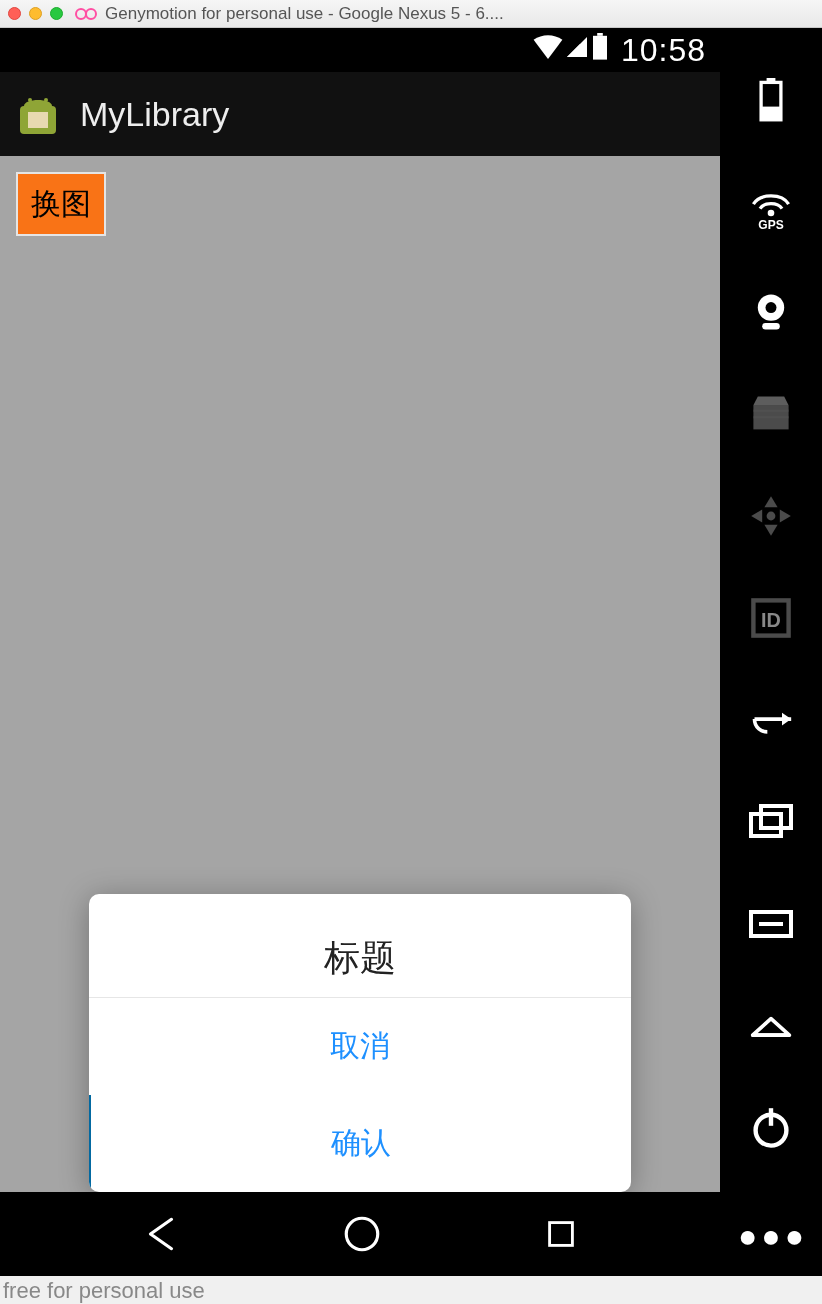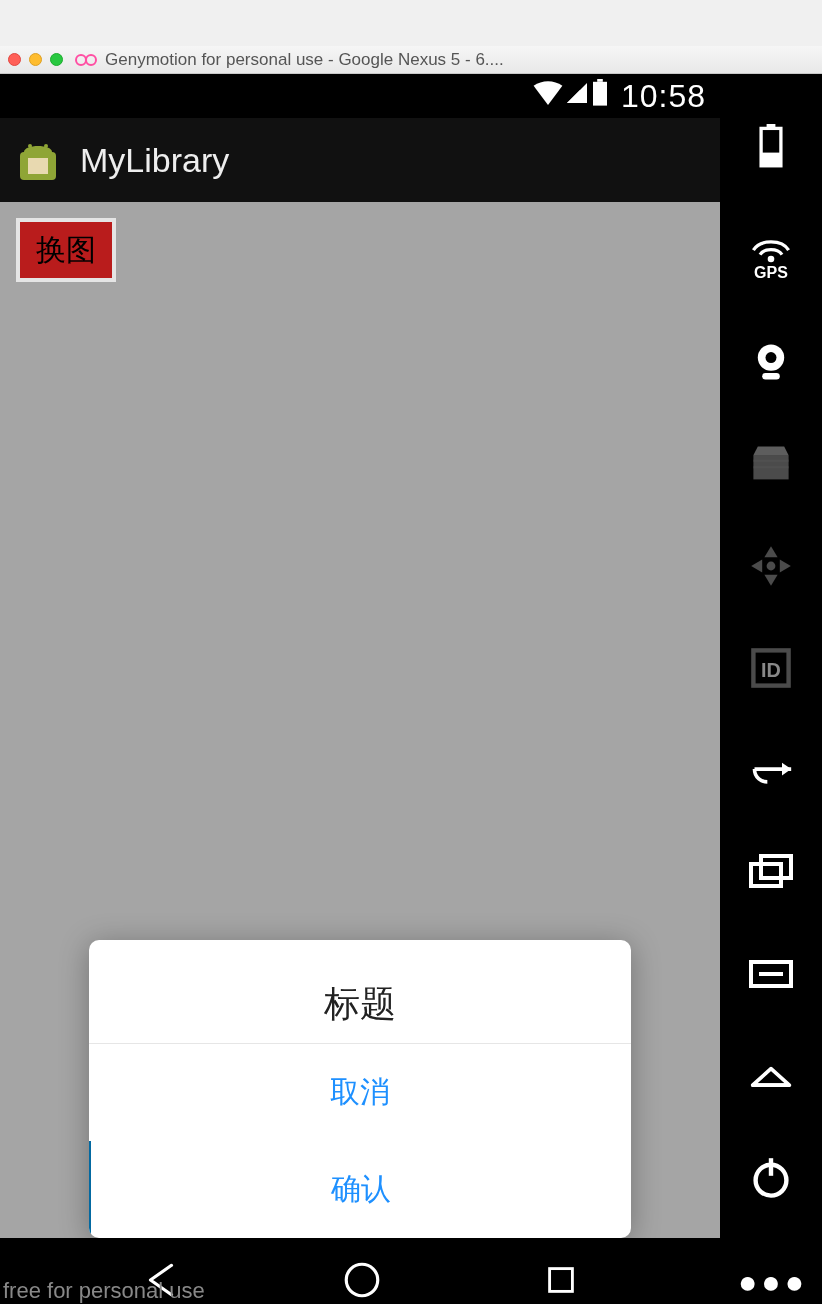--- a/index.html
+++ b/index.html
@@ -13,21 +13,20 @@
     }
 
     
     .mac-titlebar {
       height: 28px;
       background: linear-gradient(#f6f6f6, #e8e8e8);
       display: flex;
       align-items: center;
       padding: 0 8px;
       border-bottom: 1px solid #c8c8c8;
-      margin-top: 46px;
     }
     .traffic-lights { display: flex; gap: 8px; margin-right: 12px; }
     .traffic-light { width: 13px; height: 13px; border-radius: 50%; }
     .tl-red    { background: #ff5f57; border: 1px solid #e14640; }
     .tl-yellow { background: #febc2e; border: 1px solid #dea022; }
     .tl-green  { background: #28c840; border: 1px solid #1cad2d; }
     .geny-icon { margin-right: 8px; display:flex; align-items:center; }
     .mac-title { color:#555; font-size:17px; white-space:nowrap; overflow:hidden; flex:1; }
 
     
@@ -93,23 +92,23 @@
     }
     .app-body::after{
       
       content:"";
       position:absolute; inset:0;
       background: rgba(0,0,0,0);
     }
     .change-btn {
       position:absolute;
       top:16px; left:16px;
-      width:100px; height:64px;
-      background:#b91c1c;
-      border:4px solid #e5e5e5;
+      width:90px; height:64px;
+      background:#f97316;
+      border:2px solid #e5e5e5;
       color:#000;
       font-size:30px;
       display:flex; align-items:center; justify-content:center;
     }
 
     
     .dialog-scrim {
       position:absolute; inset:0;
       display:flex; align-items:flex-end; justify-content:center;
     }
@@ -162,21 +161,21 @@
       position:absolute; right:-88px; top:50%; transform:translateY(-50%);
       color:#fff; font-size:32px; letter-spacing:4px;
     }
 
     .watermark {
       position:absolute;
       left:3px; bottom:0;
       font-size:22px;
       color:#888;
     }
-    .gps-label { color:#fff; font-size:16px; font-weight:bold; margin-top:-6px;}
+    .gps-label { color:#fff; font-size:12px; font-weight:bold; margin-top:-6px;}
   </style>
 </head>
 <body>
 
 <div class="mac-titlebar">
   <div class="traffic-lights">
     <div class="traffic-light tl-red"></div>
     <div class="traffic-light tl-yellow"></div>
     <div class="traffic-light tl-green"></div>
   </div>

